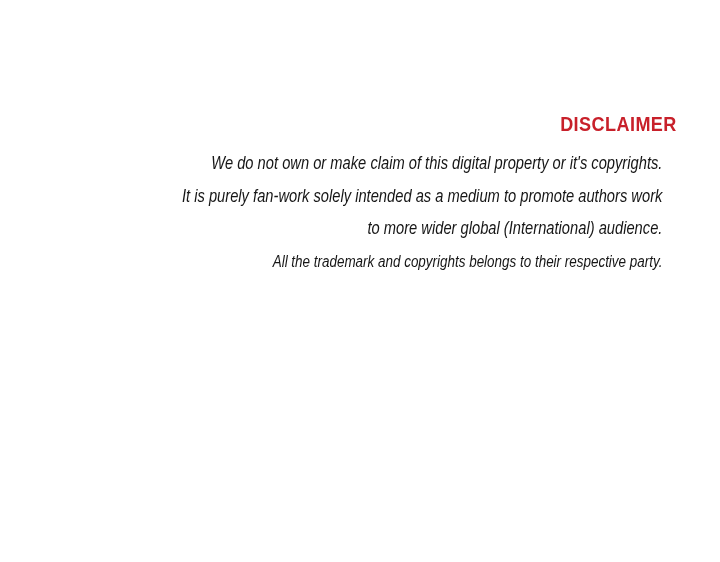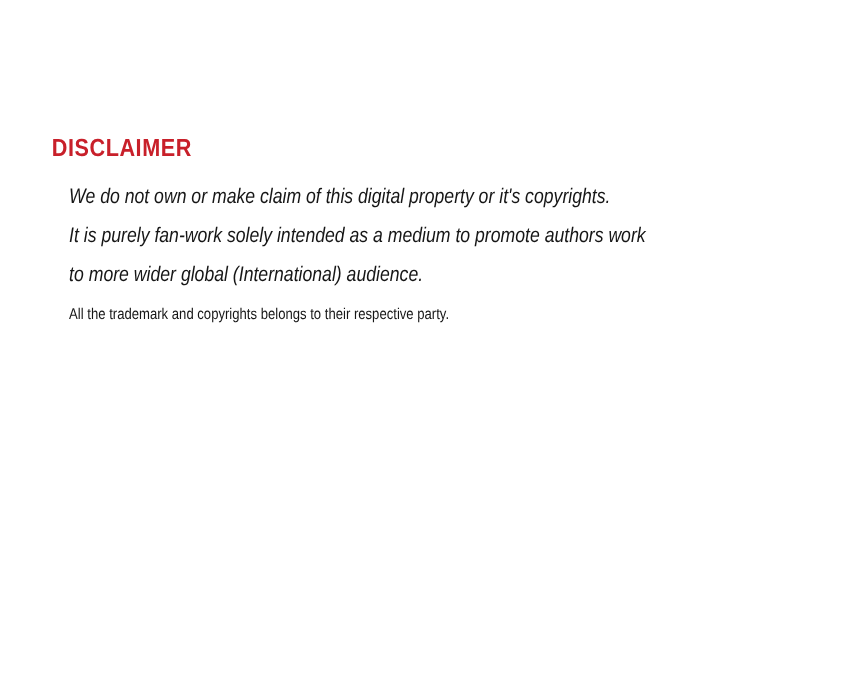--- a/index.html
+++ b/index.html
@@ -12,21 +12,21 @@
     width: 720px;
     height: 562px;
     background: #ffffff;
     overflow: hidden;
     box-sizing: border-box;
     padding-top: 113px;
     font-family: "Liberation Sans", sans-serif;
     color: #161616;
   }
   .center-line {
-    text-align: left;
+    text-align: right;
     white-space: nowrap;
   }
   
   .condense {
     display: block;
     transform: scaleX(0.84);
     transform-origin: 50% 50%;
   }
   .title-line {
     font-size: 20.5px;
@@ -37,22 +37,23 @@
   }
   .title-line .condense { transform: scaleX(0.88); }
   .para-1 {
     margin-top: 12px;
     font-size: 17.5px;
     line-height: 32.5px;
     font-style: italic;
   }
   .para-2 {
     margin-top: 1px;
-    font-size: 13px;
+    font-size: 16px;
     line-height: 32.5px;
+    font-style: italic;
   }
   .support-block {
     margin-top: 94px;
     font-size: 17px;
     line-height: 29px;
     font-style: normal;
   }
   .highlight-red {
     color: #c8202a;
     font-style: italic;

